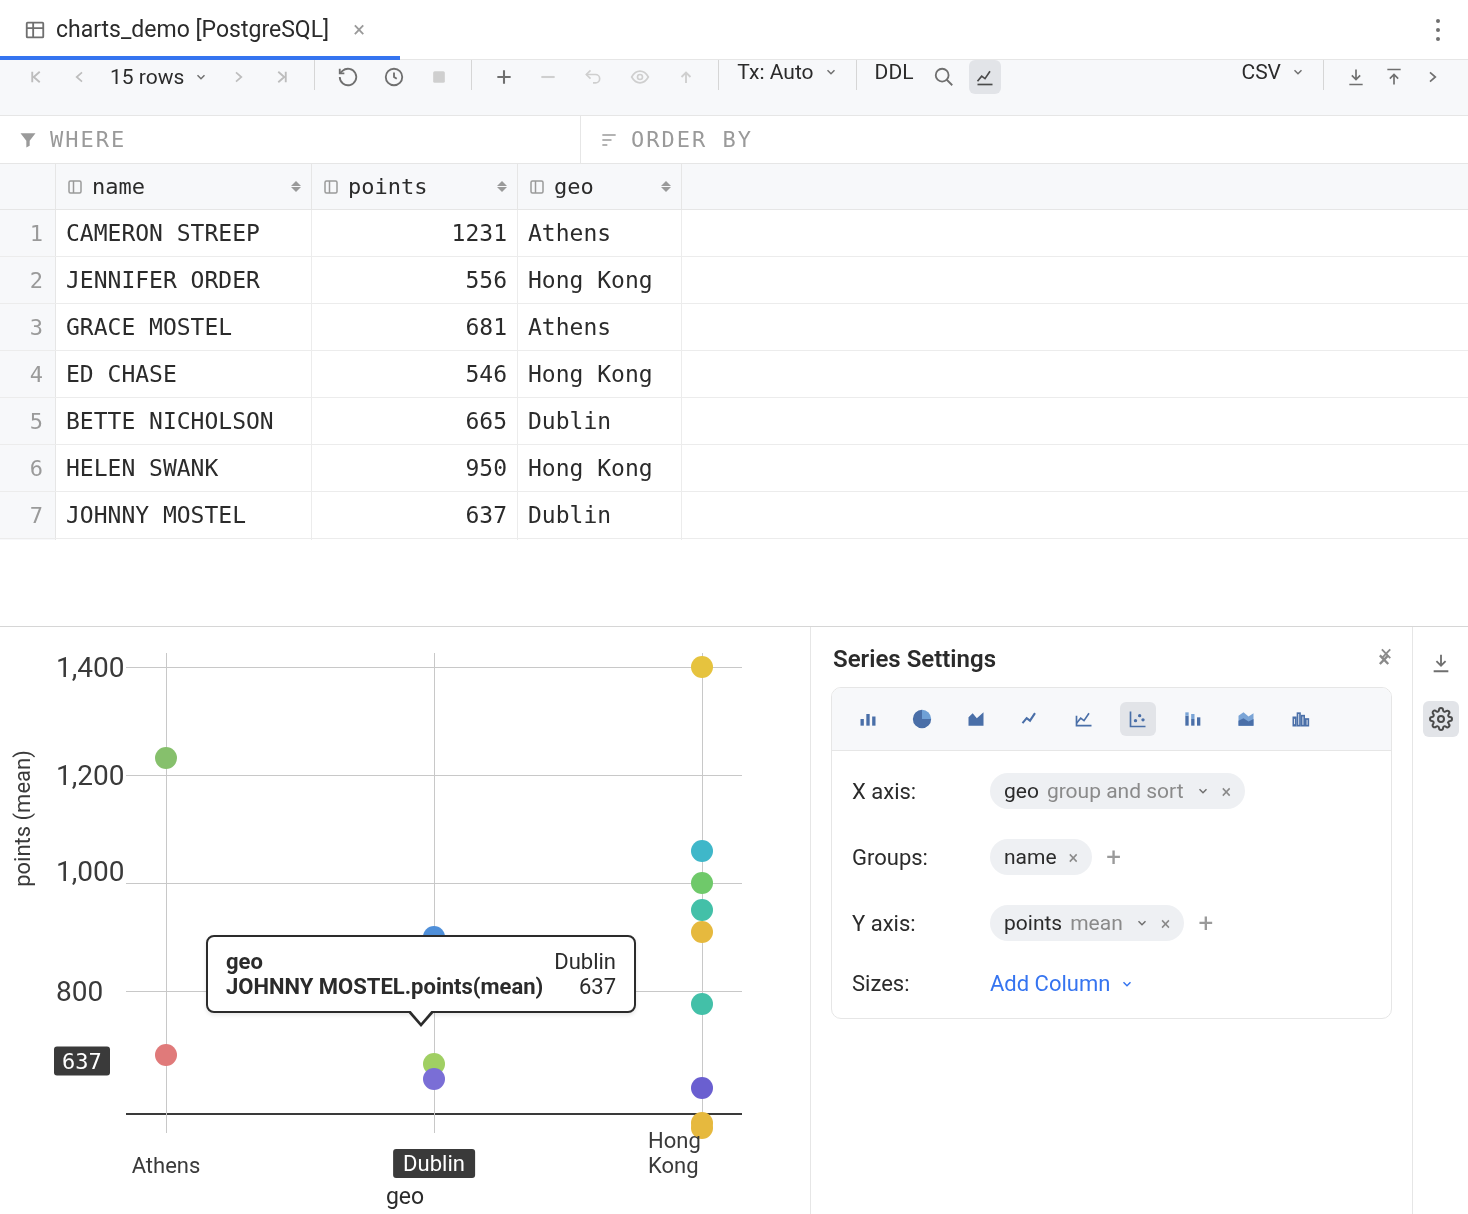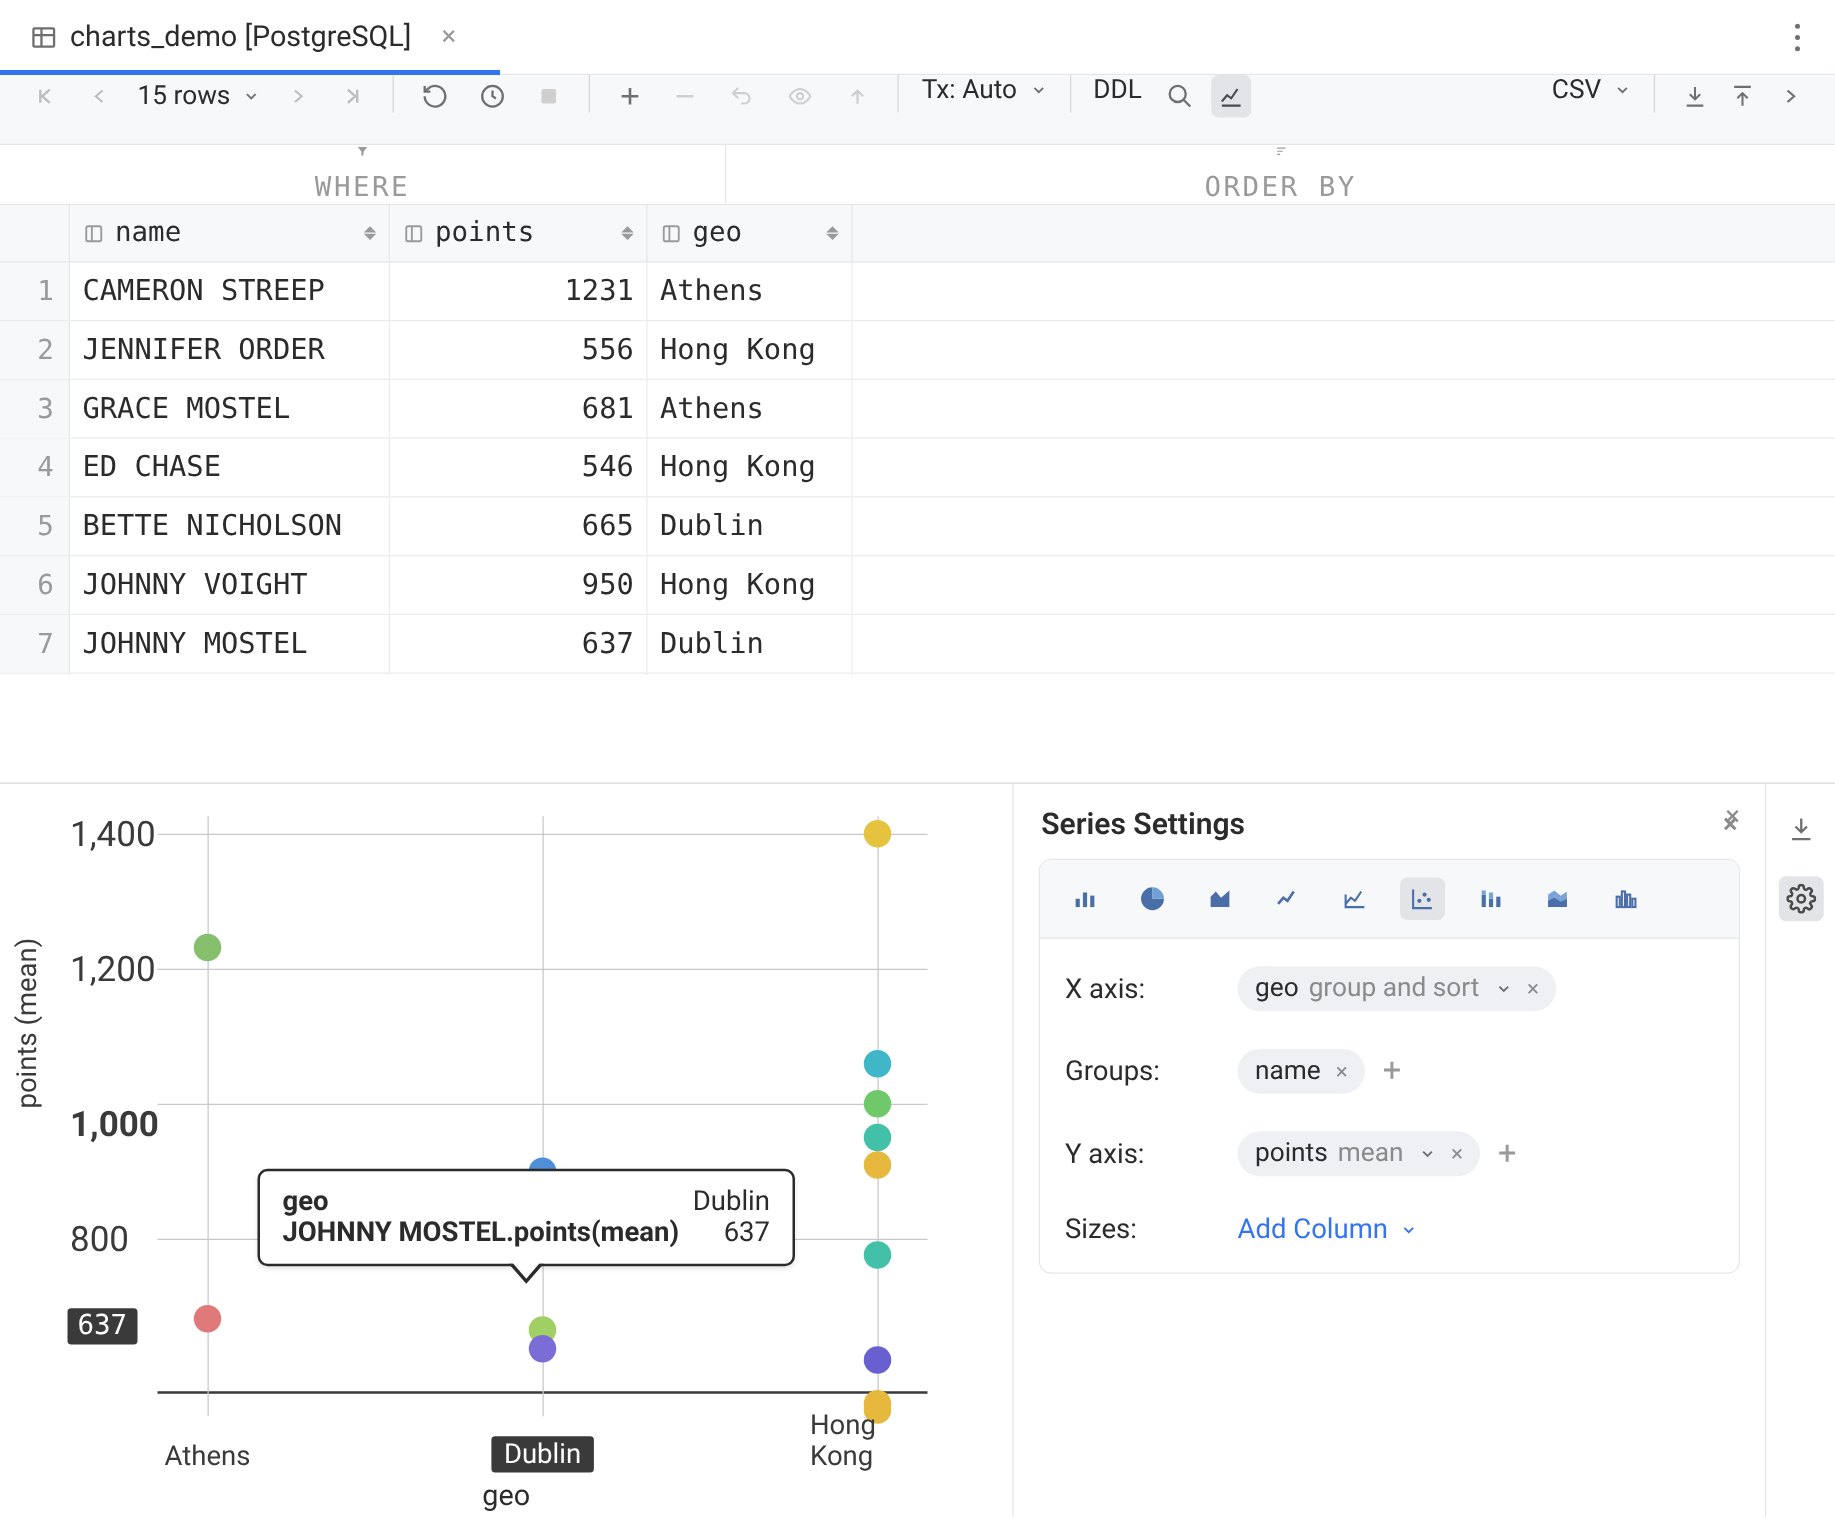--- a/index.html
+++ b/index.html
@@ -50,21 +50,21 @@
   .tb-spacer { flex: 1; }
   svg { display: block; }
 
   
   .filter-bar {
     display: flex; height: 48px; border-bottom: 1px solid #e6e6e6;
     background: #fff;
   }
   .filter-half {
     display: flex; align-items: center; gap: 12px; padding: 0 18px;
-    font-size: 22px; letter-spacing: 2px; color: #9a9a9a; flex-direction: column;
+    font-size: 22px; letter-spacing: 2px; color: #9a9a9a;
   }
   .filter-half.left { width: 581px; border-right: 1px solid #e6e6e6; }
   .filter-half.right { flex: 1; }
 
   
   .table-area { position: relative; }
   .col-headers {
     display: grid; grid-template-columns: 56px 256px 206px 164px 1fr;
     height: 46px; border-bottom: 1px solid #e6e6e6; background: #f7f8fa;
   }
@@ -415,21 +415,21 @@
       </div>
       <div class="rowgrid mono">
         <div class="rn">5</div>
         <div class="cell">BETTE NICHOLSON</div>
         <div class="cell num">665</div>
         <div class="cell">Dublin</div>
         <div class="cell"></div>
       </div>
       <div class="rowgrid mono">
         <div class="rn">6</div>
-        <div class="cell">JOHNNY VOIGHT</div>
+        <div class="cell">HELEN SWANK</div>
         <div class="cell num">950</div>
         <div class="cell">Hong Kong</div>
         <div class="cell"></div>
       </div>
       <div class="rowgrid mono">
         <div class="rn">7</div>
         <div class="cell">JOHNNY MOSTEL</div>
         <div class="cell num">637</div>
         <div class="cell">Dublin</div>
         <div class="cell"></div>
@@ -444,21 +444,21 @@
     </div>
 </div>
 
 <div class="lower">
 
   <div class="chart-panel">
     <div class="ylabel">points (mean)</div>
 
     <div class="ytick" style="top:40px;">1,400</div>
     <div class="ytick" style="top:148px;">1,200</div>
-    <div class="ytick" style="top:272px;font-weight:bold;">1,000</div>
+    <div class="ytick" style="top:244px;">1,000</div>
     <div class="ytick" style="top:364px;">800</div>
     <div class="yval-badge mono" style="top:434px;">637</div>
 
     <div class="plot">
 
       <div class="grid-h" style="top:14px;"></div>
       <div class="grid-h" style="top:122px;"></div>
       <div class="grid-h" style="top:230px;"></div>
       <div class="grid-h" style="top:338px;"></div>
       <div class="grid-h baseline" style="top:460px;"></div>

